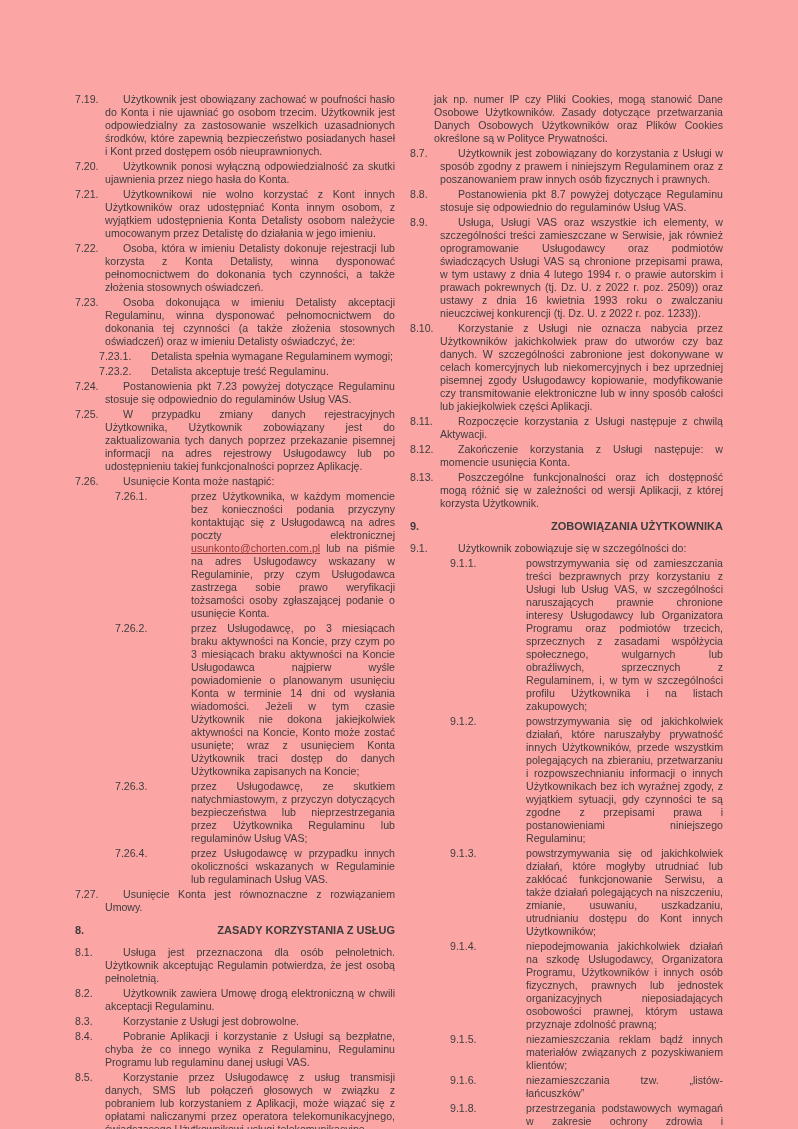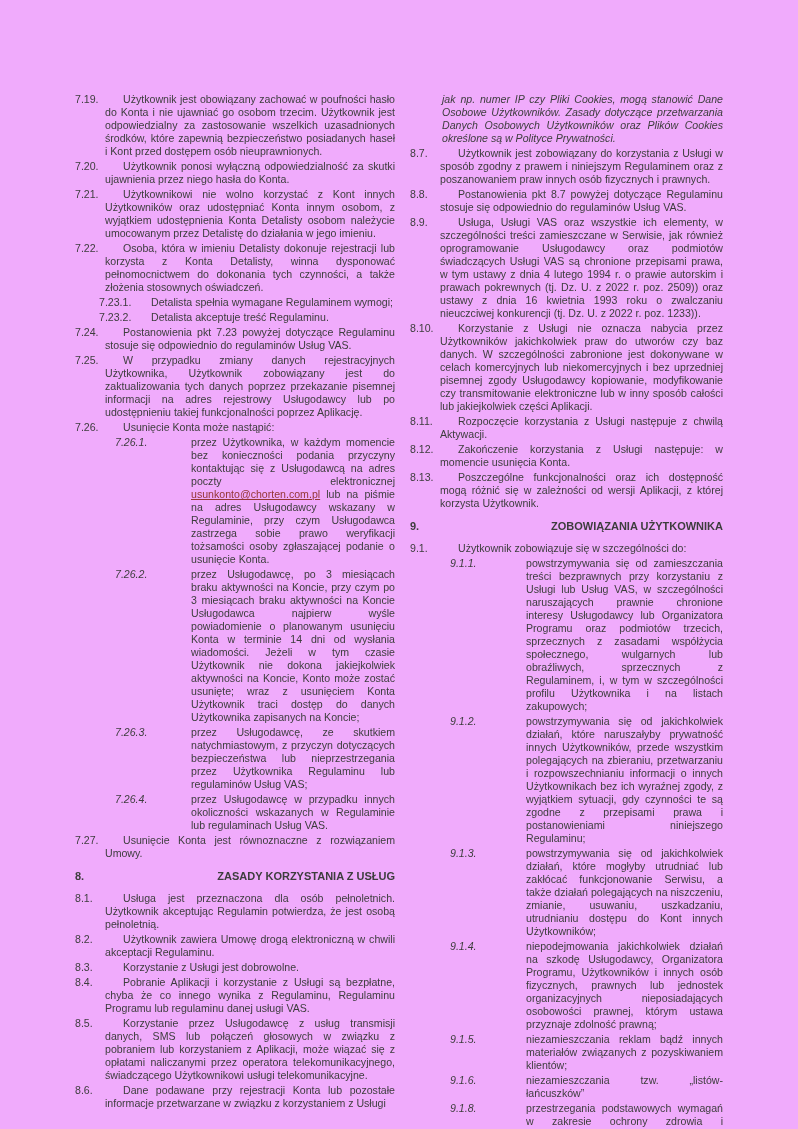--- a/index.html
+++ b/index.html
@@ -1,36 +1,36 @@
 <!DOCTYPE html>
 <html lang="pl"><head>
 <meta charset="utf-8">
 <style>
   html,body{margin:0;padding:0;background:#ffffff;}
   .page{
     position:relative;
     width:798px;height:1129px;
-    background:#f0abfc;
+    background:#fca5a5;
     font-family:"Liberation Sans",sans-serif;
     font-size:10.6px;
     line-height:13px;
     color:#3d3d3d;
     overflow:hidden;
   }
   .cols{display:flex;padding:93px 0 0 75px;gap:15px;}
   .col-left{width:320px;flex:0 0 auto;}
   .col-right{width:313px;flex:0 0 auto;}
   .item{position:relative;margin:0 0 2px 0;}
   .num{position:absolute;left:0;top:0;white-space:nowrap;}
   .txt{text-align:justify;}
   .p .txt{margin-left:30px;text-indent:18px;}
-  .cont .txt{margin-left:32px;font-style:italic;}
+  .cont .txt{margin-left:24px;}
   .suba .num{left:24px;}
   .suba .txt{margin-left:76px;}
-  .subb .num{left:40px;font-style:italic;}
+  .subb .num{left:40px;}
   .subb .txt{margin-left:116px;}
   .heading{font-weight:700;font-size:11px;margin:10px 0 9px 0;}
   .heading .txt{margin-left:38px;text-align:right;}
   .email-link{text-decoration:underline;cursor:pointer;}
 </style>
 </head>
 <body>
 
 <div class="page">
   <div class="cols">
@@ -43,20 +43,24 @@
           <span class="num">7.20.</span>
           <div class="txt"><span>Użytkownik ponosi wyłączną odpowiedzialność za skutki ujawnienia przez niego hasła do Konta.</span></div>
         </div>
         <div class="item p">
           <span class="num">7.21.</span>
           <div class="txt"><span>Użytkownikowi nie wolno korzystać z Kont innych Użytkowników oraz udostępniać Konta innym osobom, z wyjątkiem udostępnienia Konta Detalisty osobom należycie umocowanym przez Detalistę do działania w jego imieniu.</span></div>
         </div>
         <div class="item p">
           <span class="num">7.22.</span>
           <div class="txt"><span>Osoba, która w imieniu Detalisty dokonuje rejestracji lub korzysta z Konta Detalisty, winna dysponować pełnomocnictwem do dokonania tych czynności, a także złożenia stosownych oświadczeń.</span></div>
+        </div>
+        <div class="item p">
+          <span class="num">7.23.</span>
+          <div class="txt"><span>Osoba dokonująca w imieniu Detalisty akceptacji Regulaminu, winna dysponować pełnomocnictwem do dokonania tej czynności (a także złożenia stosownych oświadczeń) oraz w imieniu Detalisty oświadczyć, że:</span></div>
         </div>
         <div class="item suba">
           <span class="num">7.23.1.</span>
           <div class="txt"><span>Detalista spełnia wymagane Regulaminem wymogi;</span></div>
         </div>
         <div class="item suba">
           <span class="num">7.23.2.</span>
           <div class="txt"><span>Detalista akceptuje treść Regulaminu.</span></div>
         </div>
         <div class="item p">

